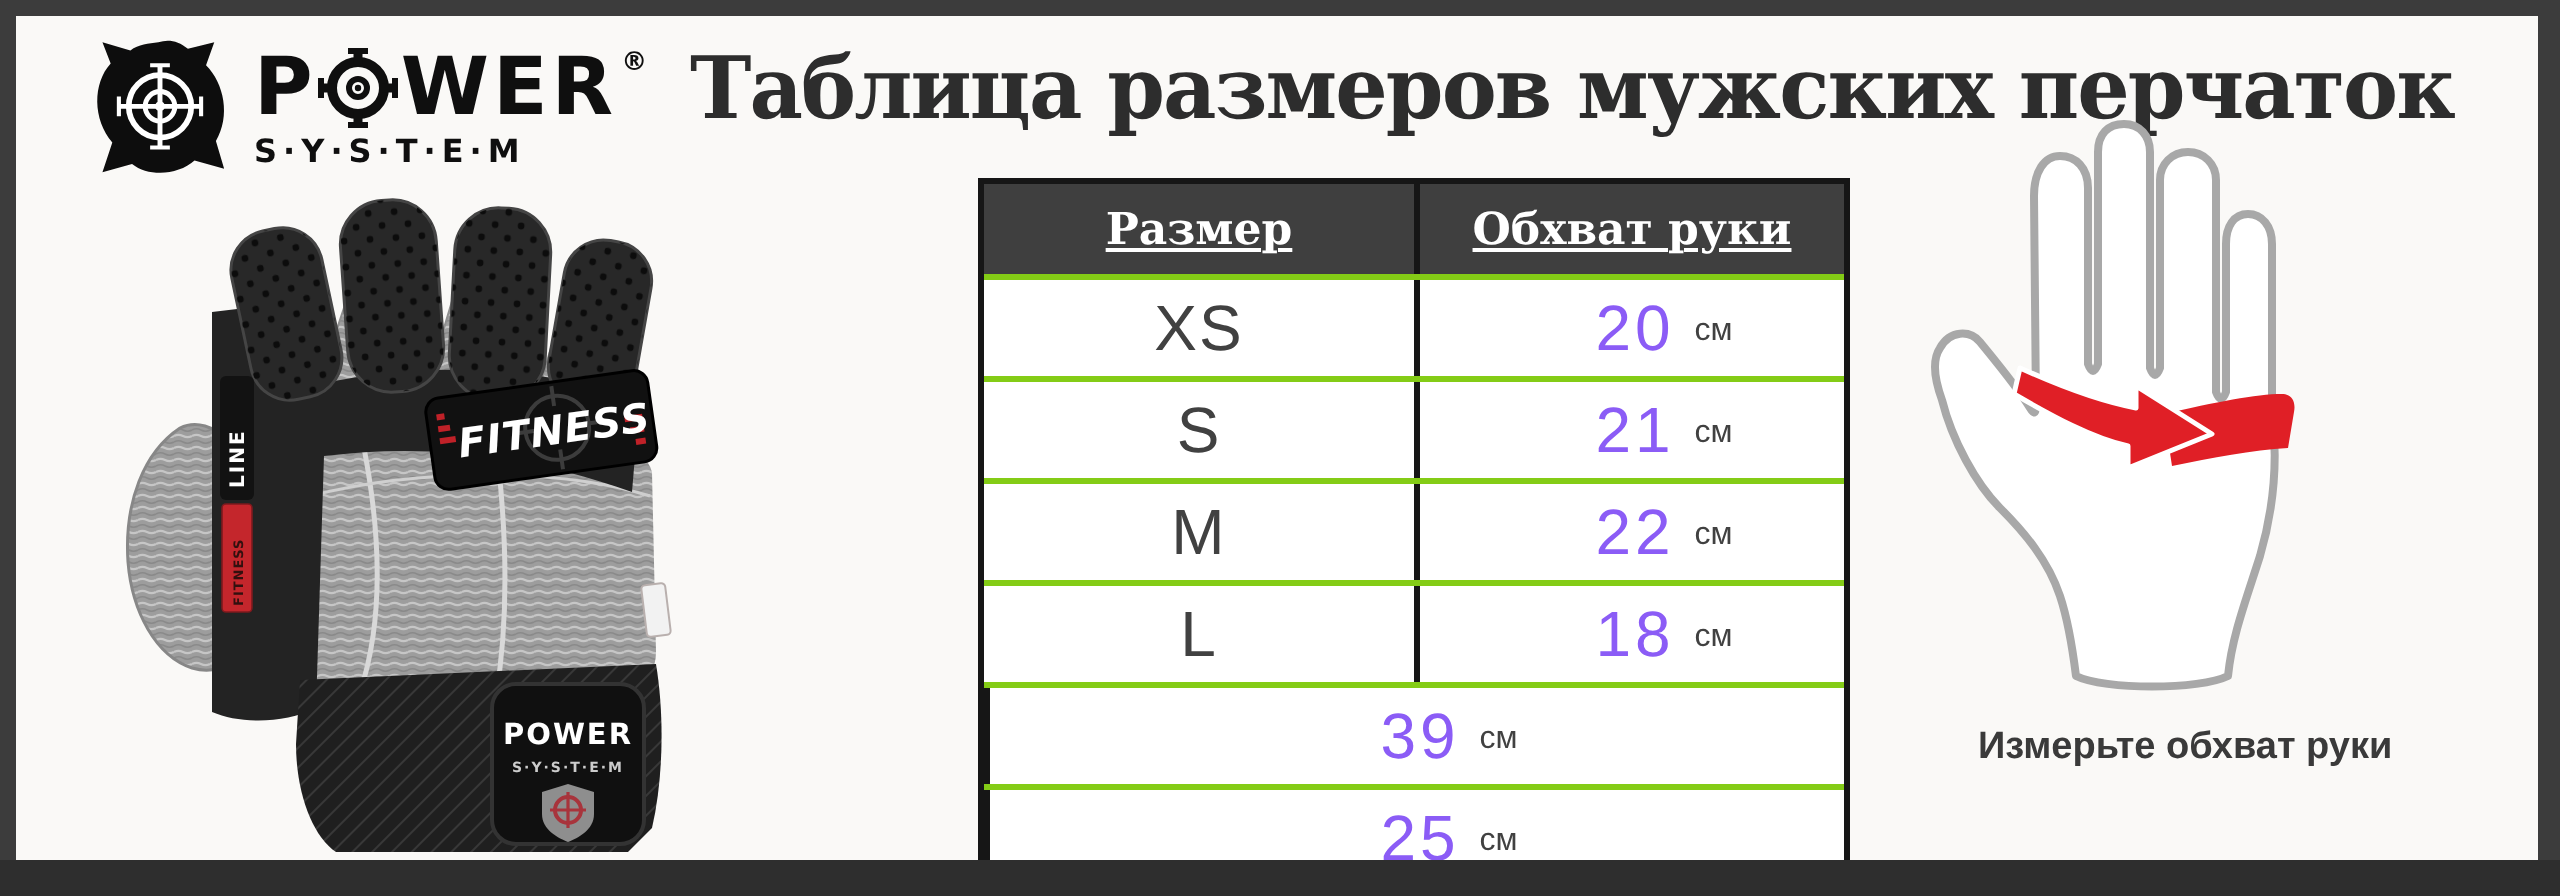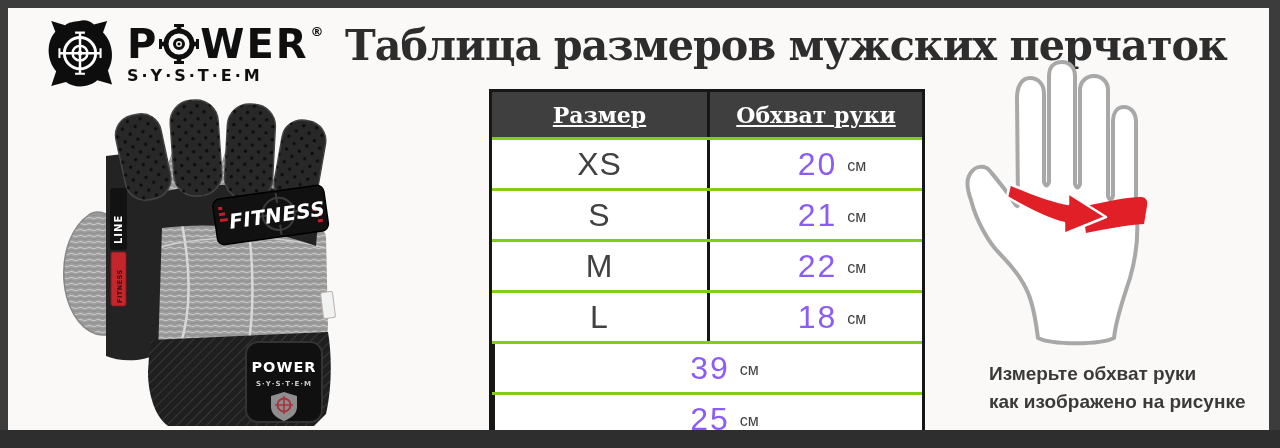--- a/index.html
+++ b/index.html
@@ -254,14 +254,13 @@
   <path d="M 122,149 C 148,143 168,139 181,139 C 186,139 188,143 187,148
         L 184,166 C 166,167 146,171 126,175 Z" fill="#e01f26"></path>
 
   <path d="M 50,126 C 72,136 92,143 108,146 L 108,135 L 146,159
         L 104,176 L 104,165 C 86,161 66,150 47,139 Z" fill="#e01f26" stroke="#ffffff" stroke-width="2.5" stroke-linejoin="round"></path>
 </svg>
 </div>
 
 <div class="instruction">
   <div>Измерьте обхват руки</div>
-  <div>как изображено на рисунке</div>
 </div>
 
 </body></html>

